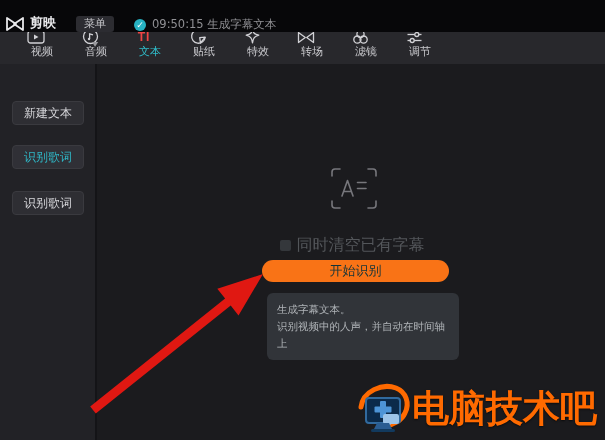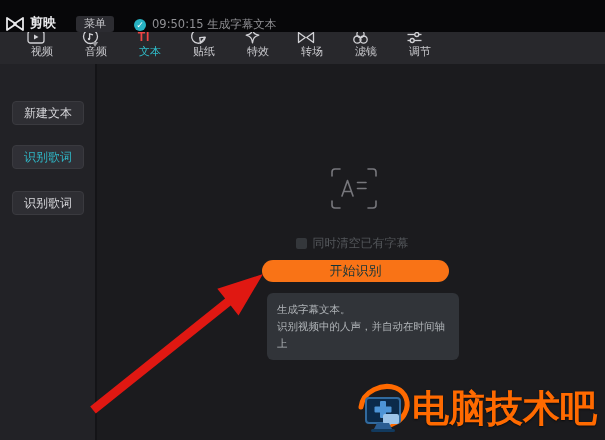--- a/index.html
+++ b/index.html
@@ -49,21 +49,21 @@
     border-radius:4px;color:#d6d6da;font-size:12px;display:flex;align-items:center;justify-content:center;
     box-sizing:border-box;
     margin-top:16px;
   }
   .side-btn.active{color:#2fb6c5;background:#303036;}
   
   .main{position:absolute;top:64px;left:99px;width:506px;height:376px;background:#1b1b1e;}
   .viewfinder{position:absolute;left:232px;top:104px;width:46px;height:41px;}
   .clear-row{position:absolute;left:0;top:171px;width:100%;display:flex;align-items:center;justify-content:center;gap:6px;}
   .checkbox{width:11px;height:11px;background:#34373b;border-radius:2px;}
-  .clear-label{color:#53565a;font-size:12px;}
+  .clear-label{color:#53565a;font-size:16px;}
   .start-btn{
     position:absolute;left:163px;top:196px;width:187px;height:22px;background:#f97316;
     border:none;border-radius:11px;color:#12343a;font-size:13px;display:flex;align-items:center;justify-content:center;
   }
   .tooltip{
     position:absolute;left:168px;top:229px;width:192px;box-sizing:border-box;
     background:#313439;border-radius:6px;padding:8px 10px;color:#b0b4b8;font-size:10.5px;line-height:17px;
   }
   
   .arrow-overlay{position:absolute;top:0;left:0;width:605px;height:440px;z-index:20;pointer-events:none;}

